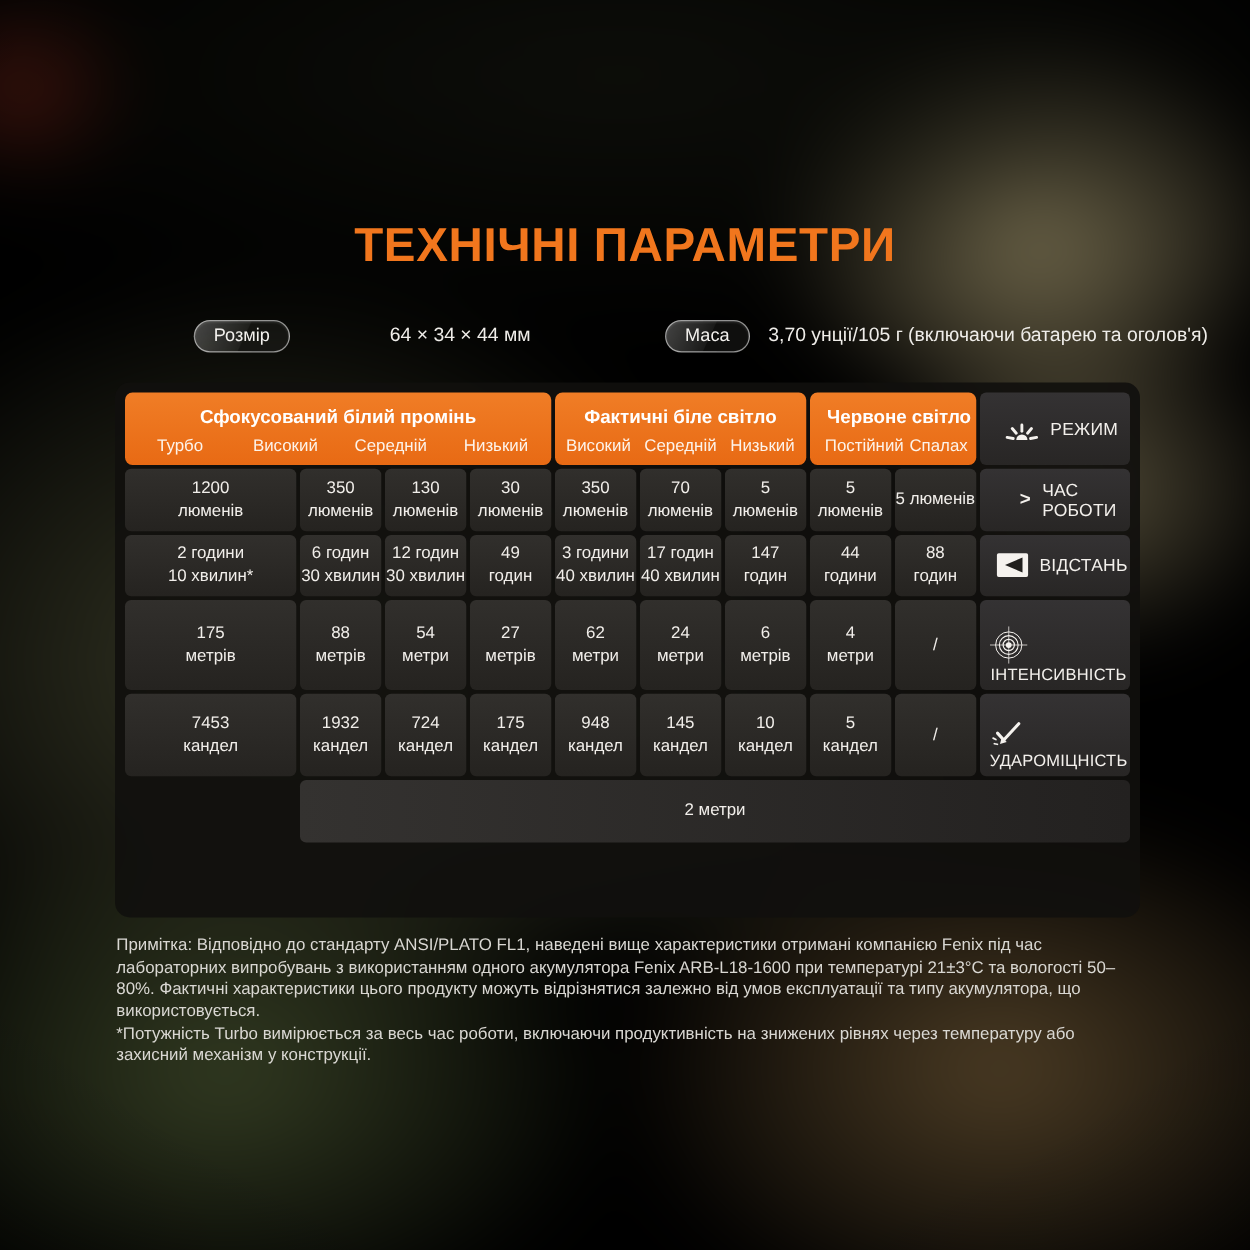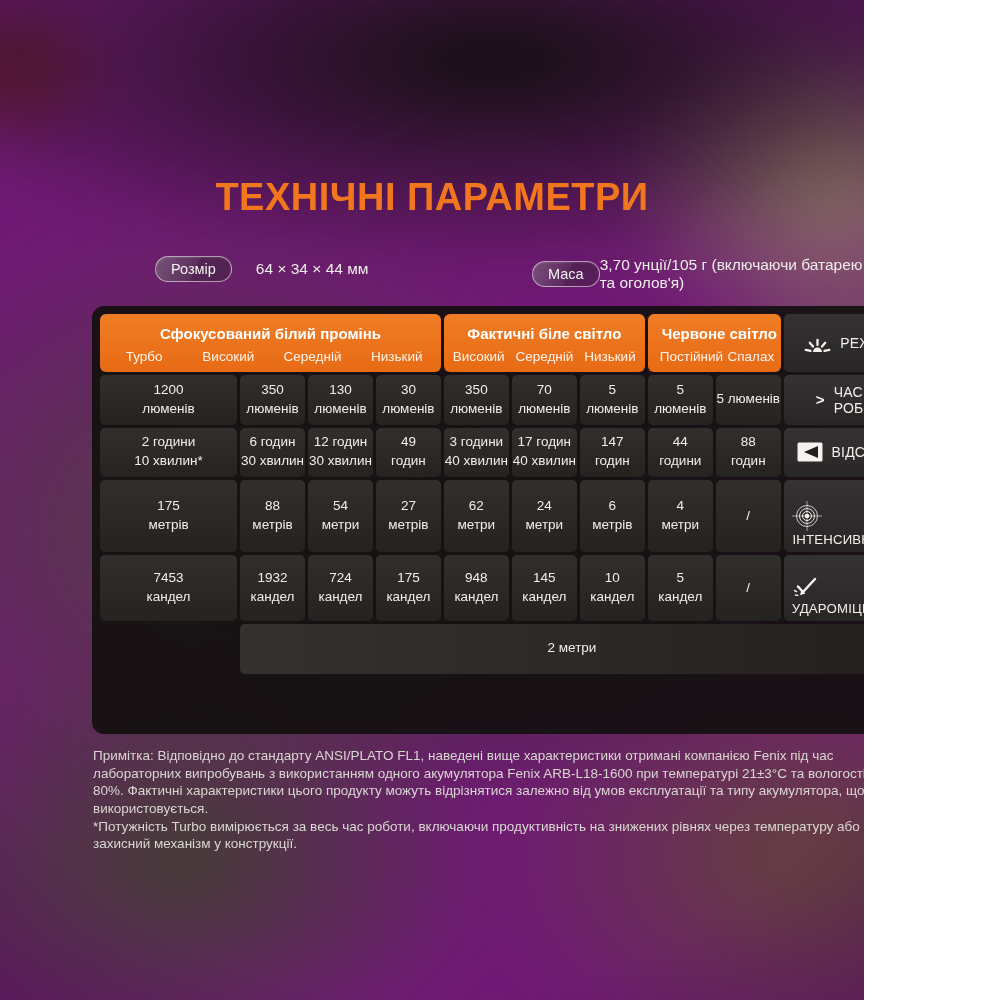--- a/index.html
+++ b/index.html
@@ -1,17 +1,17 @@
 <!DOCTYPE html>
 <html><head>
 <meta charset="utf-8">
 <style>
   html,body{margin:0;padding:0;}
   body{font-family:"Liberation Sans",sans-serif;}
-  .page{position:relative;width:864px;height:1000px;overflow:hidden;background:#701a75;}
+  .page{position:relative;width:1000px;height:1000px;overflow:hidden;background:#000000;}
 
   
   .bg{position:absolute;inset:-50px;filter:blur(28px);}
   .blob{position:absolute;border-radius:50%;}
   .b-top{left:-80px;top:-100px;width:1250px;height:420px;background:radial-gradient(closest-side,rgba(14,15,10,0.95),rgba(14,15,10,0));}
   .b-maroon{left:-30px;top:40px;width:190px;height:160px;background:radial-gradient(closest-side,rgba(74,22,14,0.85),rgba(74,22,14,0));}
   .b-olive{left:-120px;top:260px;width:760px;height:640px;background:radial-gradient(closest-side,rgba(72,74,50,0.75),rgba(72,74,50,0));}
   .b-tan1{left:660px;top:70px;width:430px;height:330px;background:radial-gradient(closest-side,rgba(152,140,102,0.85),rgba(152,140,102,0));}
   .b-tan2{left:750px;top:300px;width:340px;height:280px;background:radial-gradient(closest-side,rgba(122,112,82,0.7),rgba(122,112,82,0));}
   .b-brown{left:540px;top:690px;width:620px;height:430px;background:radial-gradient(closest-side,rgba(96,76,46,0.8),rgba(96,76,46,0));}
@@ -24,22 +24,22 @@
     font-size:38px;font-weight:bold;color:#f1761d;letter-spacing:0.5px;}
 
   
   .spec{position:absolute;top:256px;display:flex;align-items:center;}
   .spec-size{left:155px;justify-content:flex-end;}
   .spec-mass{left:532px;}
   .pill{padding:4px 15px;border-radius:15px;border:1px solid rgba(255,255,255,0.55);
     color:#f3f1ee;font-size:14.5px;
     background:linear-gradient(115deg,rgba(255,255,255,0.22),rgba(255,255,255,0.05) 52%,rgba(255,255,255,0) 53%),rgba(44,44,40,0.35);
     box-shadow:inset 0 1px 2px rgba(255,255,255,0.12);}
-  .spec-size .spec-value{margin-left:24px;}
-  .spec-mass .spec-value{}
+  .spec-size .spec-value{margin-left:80px;}
+  .spec-mass .spec-value{margin-left:15px;}
   .spec-value{font-size:15.5px;color:#efede9;}
 
   
   .spec-table{position:absolute;left:92px;top:306px;width:820px;height:428px;
     background:rgba(17,15,13,0.9);border-radius:12px;padding:8px;box-sizing:border-box;}
   .grid{display:grid;width:100%;height:100%;gap:3px;
     grid-template-columns:137px repeat(9,1fr);
     grid-template-rows:58px repeat(6,1fr);}
 
   .hcell{background:linear-gradient(180deg,#f07d26,#e86a14);border-radius:6px;color:#fff;}

